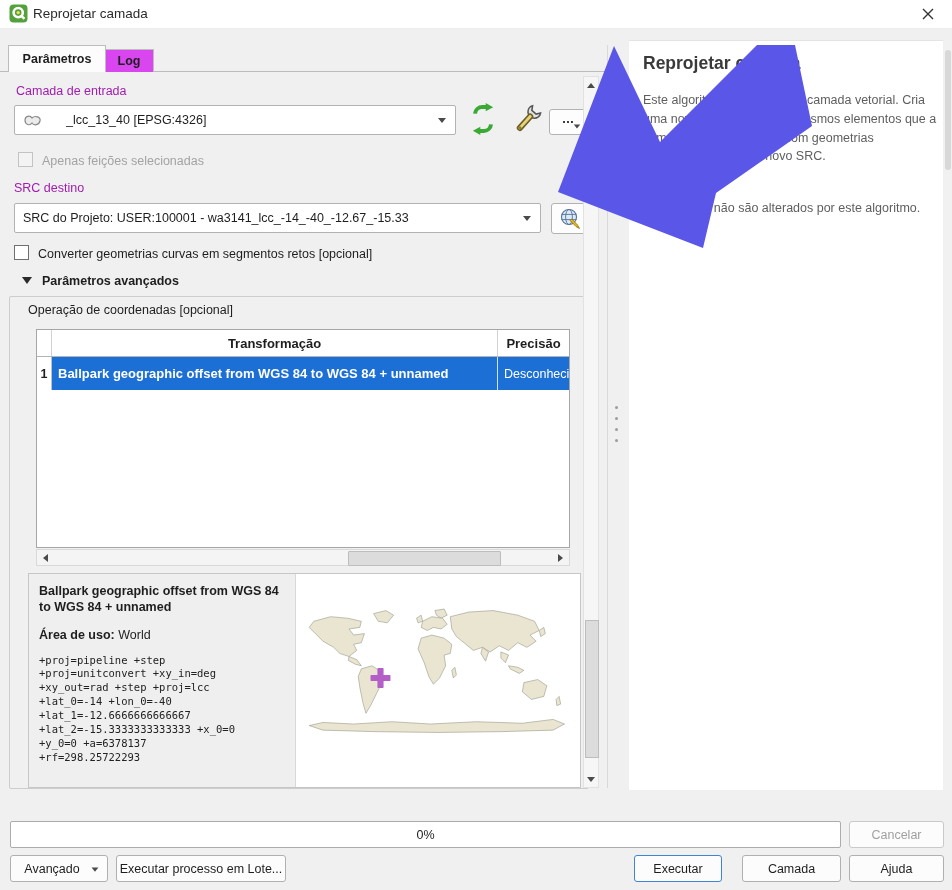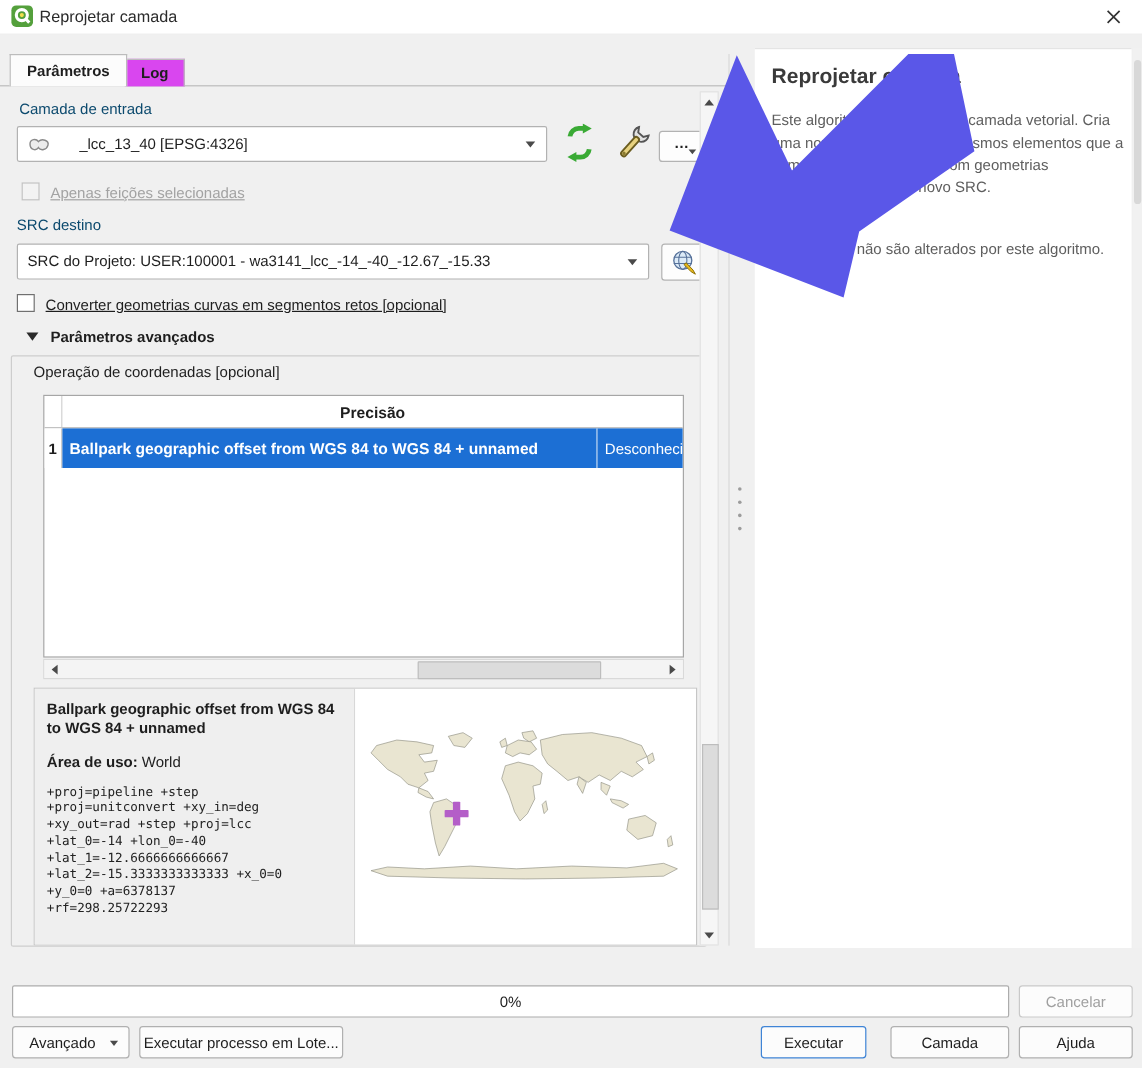--- a/index.html
+++ b/index.html
@@ -13,34 +13,34 @@
   .qgis-logo{position:absolute;left:9px;top:4px;}
   .qgis-logo rect{fill:var(--qgis-green,#54a03c);}
   .close-btn{position:absolute;right:8px;top:2px;width:32px;height:24px;display:flex;align-items:center;justify-content:center;cursor:pointer;}
 
   
   .tabline{left:0;top:71px;width:607px;height:1px;background:#bcbcbc;}
   .tab{border:1px solid #bcbcbc;border-bottom:none;display:flex;align-items:center;justify-content:center;font-weight:bold;}
   .tab-active{left:8px;top:45px;width:96px;height:26px;background:#fcfcfc;z-index:3;}
   .tab-idle{left:104px;top:49px;width:48px;height:22px;background:#d946ef;z-index:2;}
 
-  label.fieldlabel{position:absolute;color:#0c4a6e;}
+  label.fieldlabel{position:absolute;color:#a21caf;}
 
   .combo{position:absolute;background:#fff;border:1px solid #b2b2b2;border-radius:2px;display:flex;align-items:center;padding:0 22px 0 8px;box-sizing:border-box;}
   .combo .combo-arrow{position:absolute;right:9px;top:50%;margin-top:-2px;}
   .tri-down{width:0;height:0;border-left:4px solid transparent;border-right:4px solid transparent;border-top:5px solid #4a4a4a;}
   .tri-up{width:0;height:0;border-left:4px solid transparent;border-right:4px solid transparent;border-bottom:5px solid #4a4a4a;}
   .tri-left{width:0;height:0;border-top:4px solid transparent;border-bottom:4px solid transparent;border-right:5px solid #4a4a4a;}
   .tri-right{width:0;height:0;border-top:4px solid transparent;border-bottom:4px solid transparent;border-left:5px solid #4a4a4a;}
 
   .toolbtn{position:absolute;background:#fdfdfd;border:1px solid #b2b2b2;border-radius:3px;display:flex;align-items:center;justify-content:center;box-sizing:border-box;}
 
   .checkbox{position:absolute;width:15px;height:15px;background:#fff;border:1px solid #707070;box-sizing:border-box;}
   .checkbox.disabled{border-color:#c3c3c3;background:#f3f3f3;}
-  .cblabel{position:absolute;text-decoration:underline;}
+  .cblabel{position:absolute;}
   .cblabel.disabled{color:#a3a3a3;}
 
   .expander-tri{position:absolute;width:0;height:0;border-left:5px solid transparent;border-right:5px solid transparent;border-top:7px solid #2a2a2a;}
   .boldlabel{font-weight:bold;}
 
   .groupframe{left:9px;top:296px;width:580px;height:493px;border:1px solid #cdcdcd;border-radius:2px;box-sizing:border-box;}
 
   
   .cotable{left:36px;top:329px;width:534px;height:219px;background:#fff;border:1px solid #a6a6a6;box-sizing:border-box;overflow:hidden;}
   .throw{display:flex;height:26px;border-bottom:1px solid #b4b4b4;font-weight:bold;font-size:13px;}
@@ -174,20 +174,21 @@
 
   <span class="expander-tri" style="left:22px;top:277px;"></span>
   <span class="abs boldlabel" style="left:42px;top:274px;">Parâmetros avançados</span>
 
   <div class="abs groupframe"></div>
   <span class="abs" style="left:28px;top:303px;">Operação de coordenadas [opcional]</span>
 
   <div class="abs cotable">
     <div class="throw">
       <div class="th" style="width:15px;"></div>
+      <div class="th" style="width:446px;">Transformação</div>
       <div class="th" style="flex:1;border-right:none;">Precisão</div>
     </div>
     <div class="tdrow">
       <div class="numcell">1</div>
       <div class="selcell tf">Ballpark geographic offset from WGS 84 to WGS 84 + unnamed</div>
       <div class="selcell pr">Desconhecida</div>
     </div>
   </div>
 
   <div class="abs hscroll">

